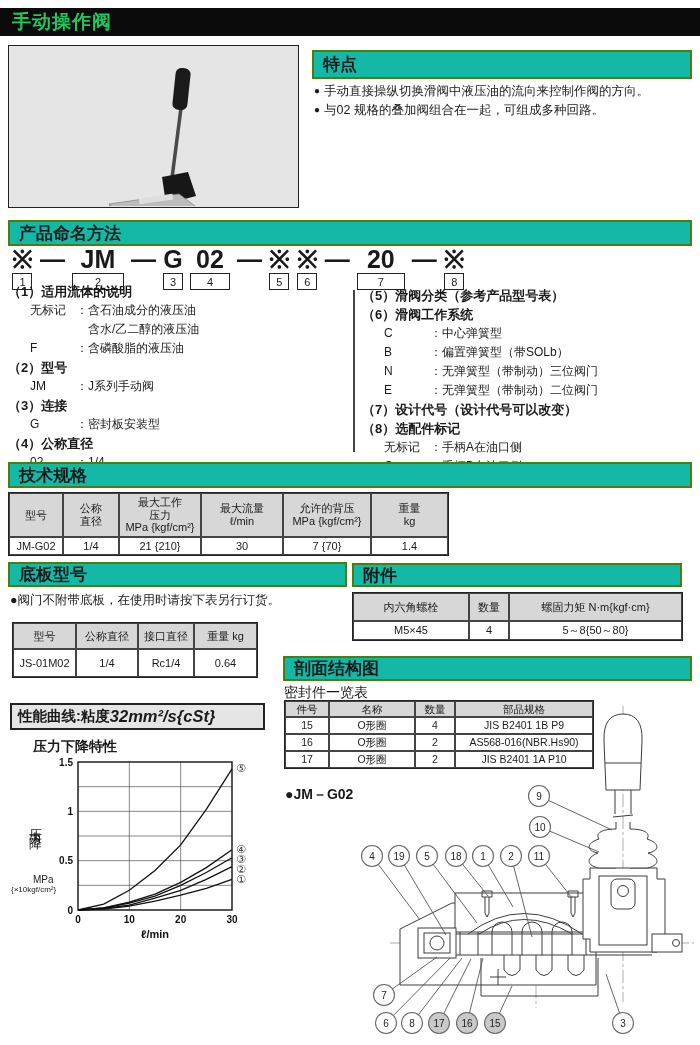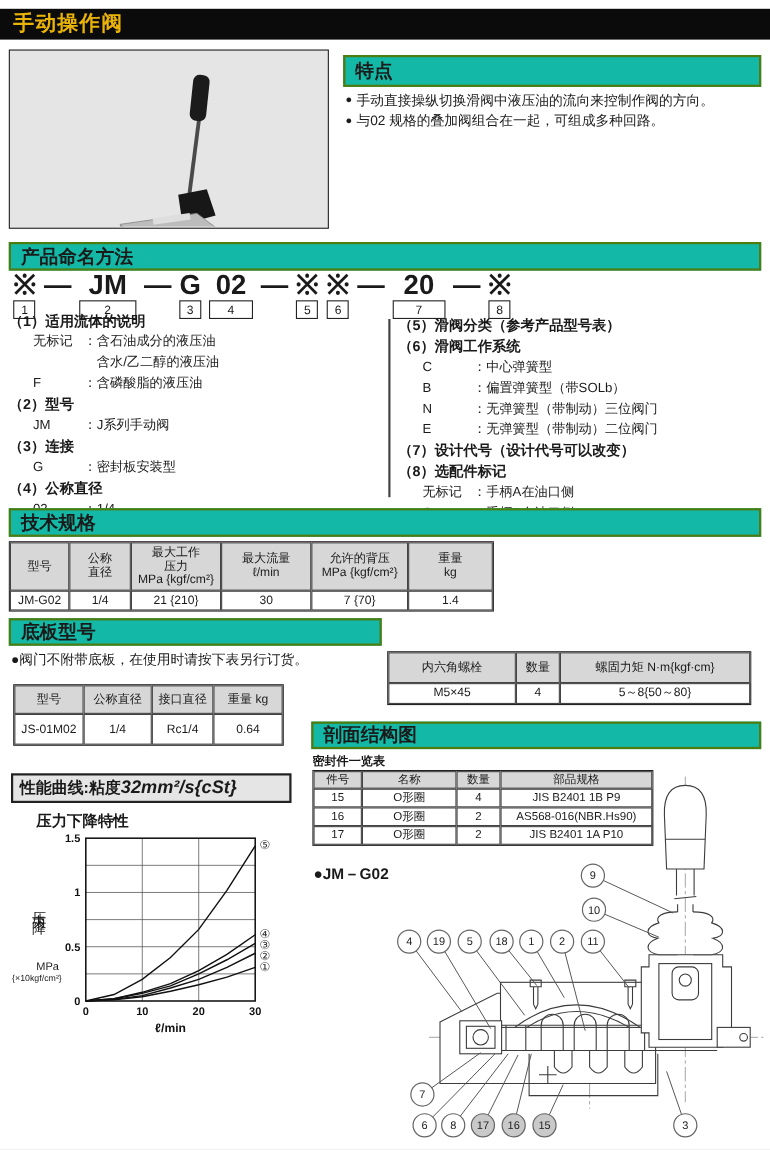--- a/index.html
+++ b/index.html
@@ -1,20 +1,20 @@
 <!DOCTYPE html>
 <html><head>
 <meta charset="utf-8">
 <style>
   * { margin:0; padding:0; box-sizing:border-box; }
   html,body { background:#e8e8e8; }
   body { font-family:"Liberation Sans","DejaVu Sans",sans-serif; color:#1a1a1a; }
   #page { position:relative; width:700px; height:1045px; background:#fff; margin:0 auto; overflow:hidden; }
   .abs { position:absolute; }
-  .topbar { left:0; top:8px; width:700px; height:28px; background:#0b0b0b; color:#eab308;
+  .topbar { left:0; top:8px; width:700px; height:28px; background:#0b0b0b; color:#22c55e;
             font-size:19px; font-weight:bold; line-height:28px; padding-left:12px; letter-spacing:1px; }
   .sec-title { border:2px solid #4d7c0f; background:#14b8a6; font-weight:bold; font-size:17px;
                padding:0 9px; display:flex; align-items:center; }
   .box-border { border:1.5px solid #222; background:#e5e5e5; }
   .bullet { font-size:12.5px; line-height:1.25; }
   .bullet .dot { font-size:10px; margin-right:4px; position:relative; top:-1px; }
   
   .code-row { display:flex; align-items:flex-start; gap:7px; }
   .code-seg { display:flex; flex-direction:column; align-items:center; }
   .code-txt { font-size:25px; font-weight:bold; line-height:22px; font-family:"Liberation Sans",sans-serif; }
@@ -206,31 +206,32 @@
     <div class="hd">公称直径</div>
     <div class="hd">接口直径</div>
     <div class="hd">重量 kg</div>
     <div>JS-01M02</div>
     <div>1/4</div>
     <div>Rc1/4</div>
     <div>0.64</div>
   </div>
   <div class="abs note" style="left:10px;top:704px;font-size:12px;text-align:center;">底板尺寸可参照 Q8 页。</div>
 
+  <div class="abs sec-title" style="left:352px;top:563px;width:330px;height:24px;">附件</div>
   <div class="abs tbl" style="left:352px;top:592px;width:331px;grid-template-columns:116px 40px 173px;grid-template-rows:28px 19px;">
     <div class="hd">内六角螺栓</div>
     <div class="hd">数量</div>
     <div class="hd">螺固力矩 N·m{kgf·cm}</div>
     <div>M5×45</div>
     <div>4</div>
     <div>5～8{50～80}</div>
   </div>
 
   <div class="abs sec-title" style="left:283px;top:656px;width:409px;height:25px;">剖面结构图</div>
-  <div class="abs" style="left:284px;top:684px;font-size:11px;font-weight:bold;">密封件一览表</div>
+  <div class="abs" style="left:284px;top:684px;font-size:14px;">密封件一览表</div>
   <div class="abs tbl small-tbl" style="left:284px;top:700px;width:310px;grid-template-columns:44px 86px 40px 138px;grid-template-rows:16px 17px 17px 17px;">
     <div class="hd">件号</div>
     <div class="hd">名称</div>
     <div class="hd">数量</div>
     <div class="hd">部品规格</div>
     <div>15</div>
     <div>O形圈</div>
     <div>4</div>
     <div>JIS B2401 1B P9</div>
     <div>16</div>

